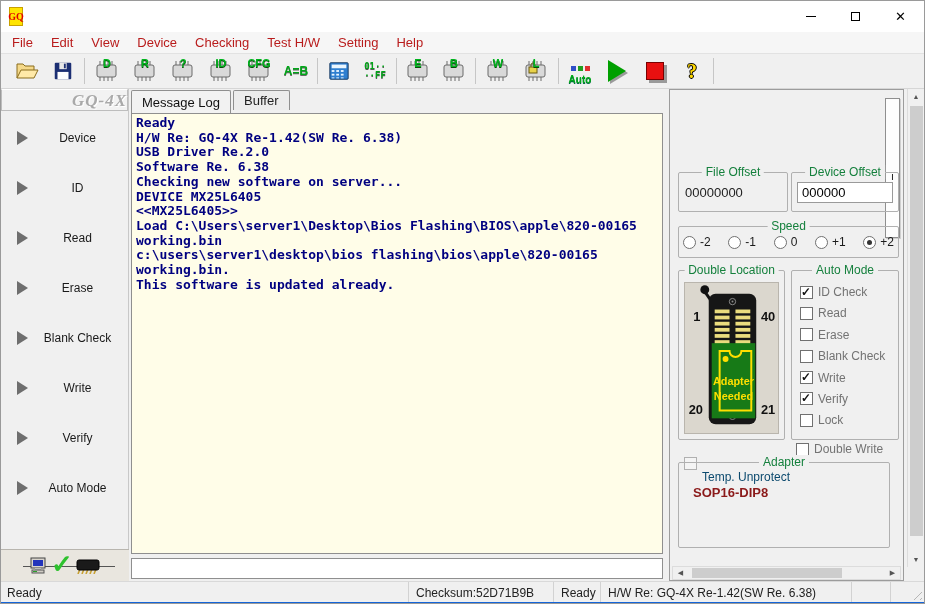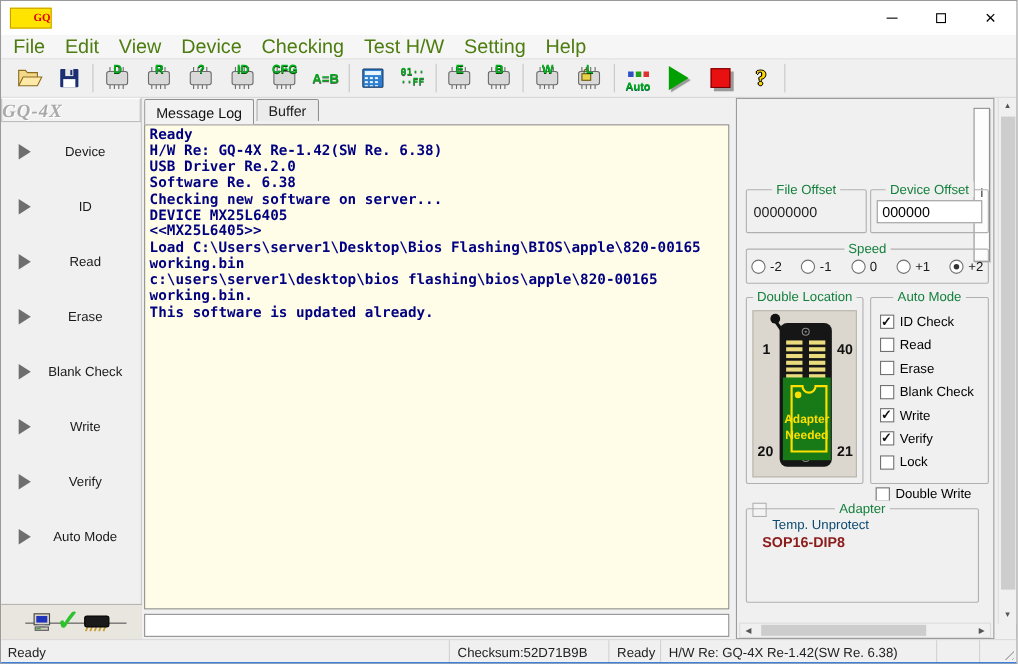--- a/index.html
+++ b/index.html
@@ -2,34 +2,34 @@
 <html><head>
 <meta charset="utf-8">
 <style>
   * { box-sizing: border-box; margin: 0; padding: 0; }
   html,body { background:#c8c8c8; font-family:"Liberation Sans", sans-serif; }
   .window { position:relative; width:925px; height:604px; background:#f0f0f0;
             border:1px solid #9a9a9a; overflow:hidden; }
 
   
   .titlebar { position:absolute; left:0; top:0; width:100%; height:31px; background:#ffffff; }
-  .app-icon { position:absolute; left:8px; top:6px; width:38px; height:19px; background:#ffe400;
+  .app-icon { position:absolute; left:8px; top:6px; width:14px; height:19px; background:#ffe400;
               border:1px solid #c8a000; color:#e00000; font-weight:bold; font-size:10px;
-              display:flex; align-items:center; justify-content:flex-end; font-family:"Liberation Serif",serif; }
+              display:flex; align-items:center; justify-content:center; font-family:"Liberation Serif",serif; }
   .title { position:absolute; left:33px; top:8px; font-size:13px; color:#000; white-space:nowrap; }
   .win-btn { position:absolute; top:0; width:45px; height:31px; display:flex; align-items:center; justify-content:center; }
   .win-btn.min { right:91px; } .win-btn.max { right:46px; } .win-btn.close { right:1px; }
   .glyph-min { width:10px; height:1px; background:#000; display:block; }
   .glyph-max { width:9px; height:9px; border:1px solid #000; display:block; }
   .glyph-close { font-size:13px; color:#000; font-style:normal; line-height:1; }
 
   
   .menubar { position:absolute; left:0; top:31px; width:100%; height:21px; background:#f6f6f6;
              display:flex; align-items:center; padding-left:2px; }
-  .menu-item { font-size:18px; color:#4d7c0f; padding:0 9px; height:21px; display:flex; align-items:center; }
+  .menu-item { font-size:13px; color:#b91c1c; padding:0 9px; height:21px; display:flex; align-items:center; }
 
   
   .toolbar { position:absolute; left:0; top:52px; width:100%; height:36px; background:#f0f0f0;
              border-top:1px solid #e2e2e2; border-bottom:1px solid #d6d6d6;
              display:flex; align-items:center; padding-left:8px; }
   .tbtn { position:relative; width:36px; height:30px; display:flex; align-items:center; justify-content:center; }
   .tbtn.wide { width:38px; }
   .tsep { width:1px; height:26px; background:#c6c6c6; margin:0 3px; }
   .chip-letter { position:absolute; left:0; top:1px; width:100%; text-align:center; font-weight:bold;
                  font-size:11px; color:#00b41e; text-shadow:0 1px 0 #0a4a0a; pointer-events:none; }
@@ -42,21 +42,21 @@
   .play-tri { width:0; height:0; border-left:18px solid #00a000; border-top:11px solid transparent;
               border-bottom:11px solid transparent; filter:drop-shadow(2px 2px 0 #9a9a9a); }
   .stop-sq { width:18px; height:18px; background:#e81010; border:1px solid #7a0000; box-shadow:3px 3px 0 #9a9a9a; }
   .help-q { font-family:"Liberation Serif",serif; font-weight:bold; font-size:20px; color:#ffd800;
             text-shadow:-1px 0 #000, 1px 0 #000, 0 -1px #000, 0 1px #000; }
 
   
   .sidebar { position:absolute; left:0; top:88px; width:128px; height:492px; background:#f0f0f0;
              border-right:1px solid #c8c8c8; }
   .sb-header { height:22px; background:#f2f2f2; border:1px solid #bdbdbd; border-top-color:#fff;
-               text-align:left; font-family:"Liberation Serif",serif; font-style:italic; font-weight:bold;
+               text-align:right; font-family:"Liberation Serif",serif; font-style:italic; font-weight:bold;
                font-size:17px; color:#a9a9a9; letter-spacing:1px; line-height:21px; text-shadow:1px 1px 0 #fff; }
   .sb-items { position:absolute; left:0; top:24px; width:100%; }
   .sb-item { position:relative; height:50px; display:flex; align-items:center; }
   .sb-arrow { position:absolute; left:16px; width:0; height:0; border-left:11px solid #6e6e6e;
               border-top:7px solid transparent; border-bottom:7px solid transparent; }
   .sb-label { position:absolute; left:34px; right:8px; text-align:center; font-size:12px; color:#1a1a1a; }
   .sb-status { position:absolute; left:0; top:460px; width:128px; height:32px; background:#e9e6df;
                border-top:1px solid #b8b5ae; display:flex; align-items:center; justify-content:center; }
   .sb-line { position:absolute; left:22px; right:14px; top:16px; height:1px; background:#555; }
   .check-mark { position:relative; font-size:26px; font-weight:bold; color:#2ec22e; line-height:26px; margin:0 2px; top:-2px; }
@@ -97,21 +97,21 @@
                                        border-radius:50%; background:#333; }
   .g-devloc { left:8px; top:180px; width:107px; height:170px; }
   .socket-area { position:absolute; left:5px; top:11px; right:5px; bottom:5px; background:#dbd7ce;
                  border:1px solid #b9b5ad; }
   .g-automode { left:121px; top:180px; width:108px; height:170px; }
   .cb-col { position:absolute; left:8px; top:14px; display:flex; flex-direction:column; gap:7.4px; }
   .cb-row { display:flex; align-items:center; gap:5px; }
   .cb { width:13px; height:13px; border:1px solid #707070; background:#fff; position:relative; flex:0 0 13px; }
   .cb[data-checked="true"]::after { content:"\2713"; position:absolute; left:0px; top:-2px; font-size:12px;
                                     font-weight:bold; color:#111; }
-  .cb-label { font-size:12px; color:#000000; white-space:nowrap; }
+  .cb-label { font-size:12px; color:#737373; white-space:nowrap; }
   .cb-row[data-disabled="true"] .cb-label { color:#0c4a6e;margin-top:28px; }
   .cb-row[data-disabled="true"] .cb { border-color:#b0b0b0; background:#f4f4f4; }
   .row-tempunprotect { position:absolute; left:14px; top:352px; }
   .row-doublewrite  { position:absolute; left:126px; top:352px; }
   .g-adapter { left:8px; top:372px; width:212px; height:86px; }
   .adapter-value { position:absolute; left:14px; top:22px; font-weight:bold; font-size:13px; color:#8b1a1a; }
   .hscroll { position:absolute; left:2px; top:476px; width:229px; height:14px; background:#f0f0f0;
              border:1px solid #dcdcdc; display:flex; align-items:center; }
   .hscroll .arrow { width:15px; text-align:center; font-size:7px; color:#555; }
   .hscroll .thumb { height:10px; background:#cdcdcd; width:150px; margin-left:4px; }

